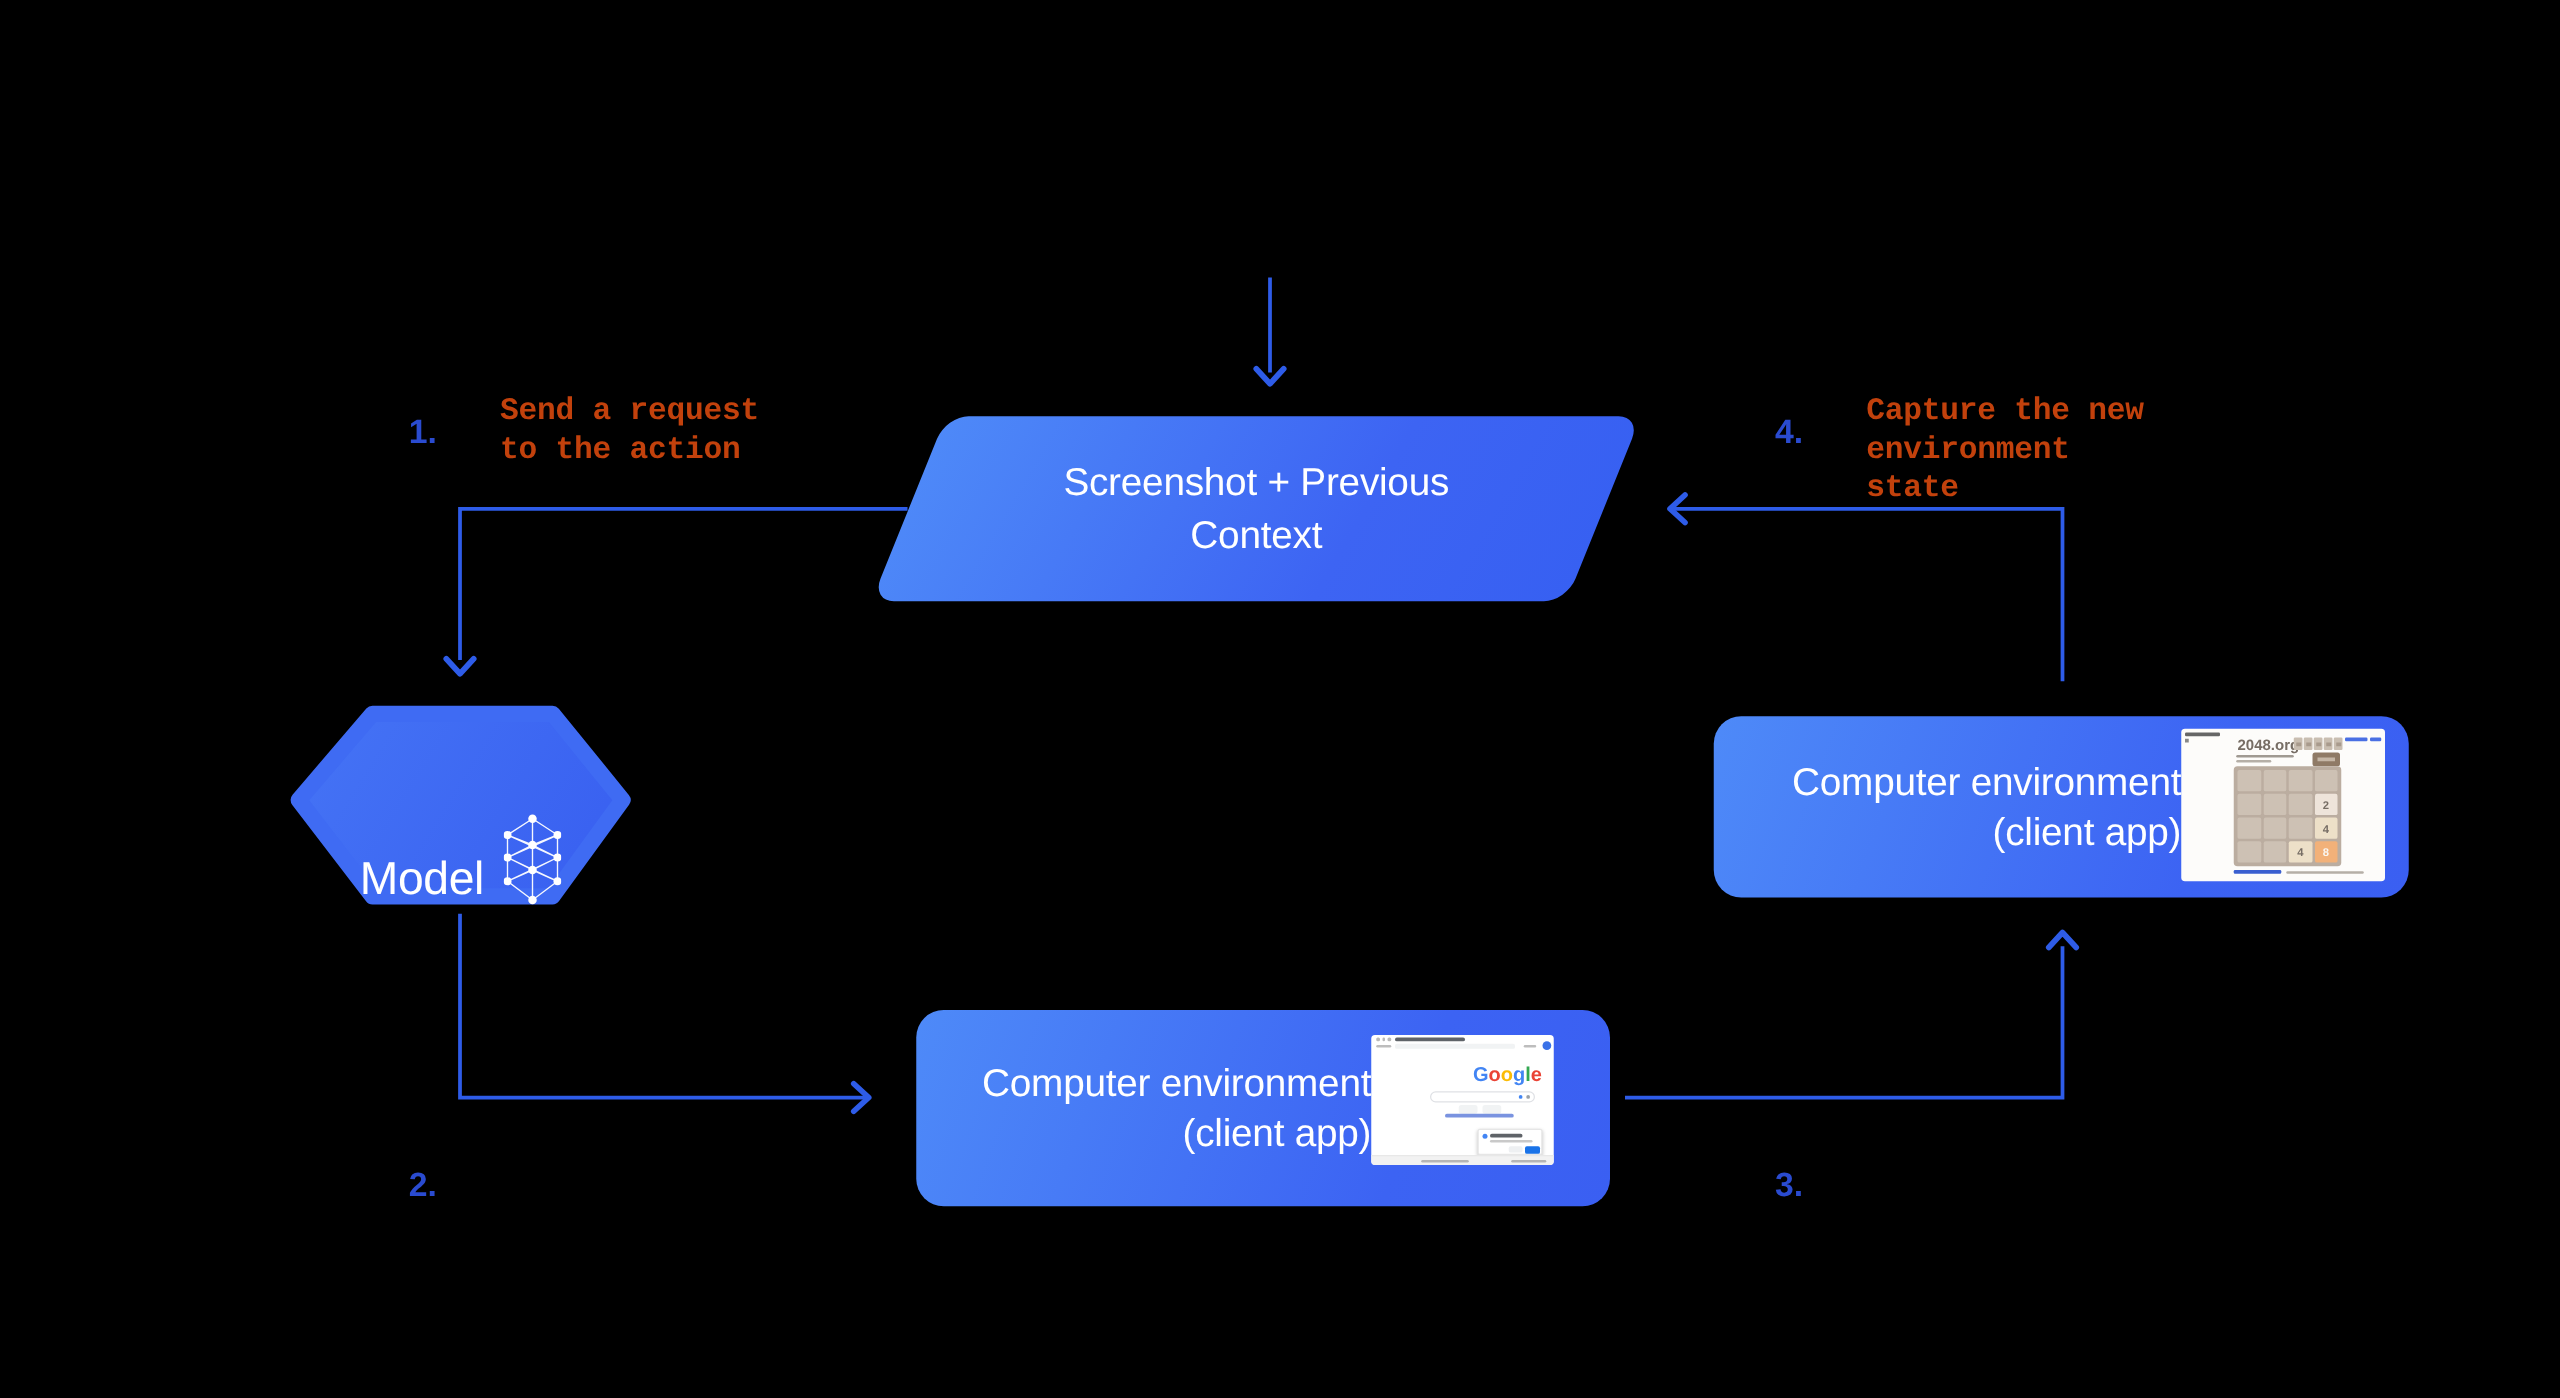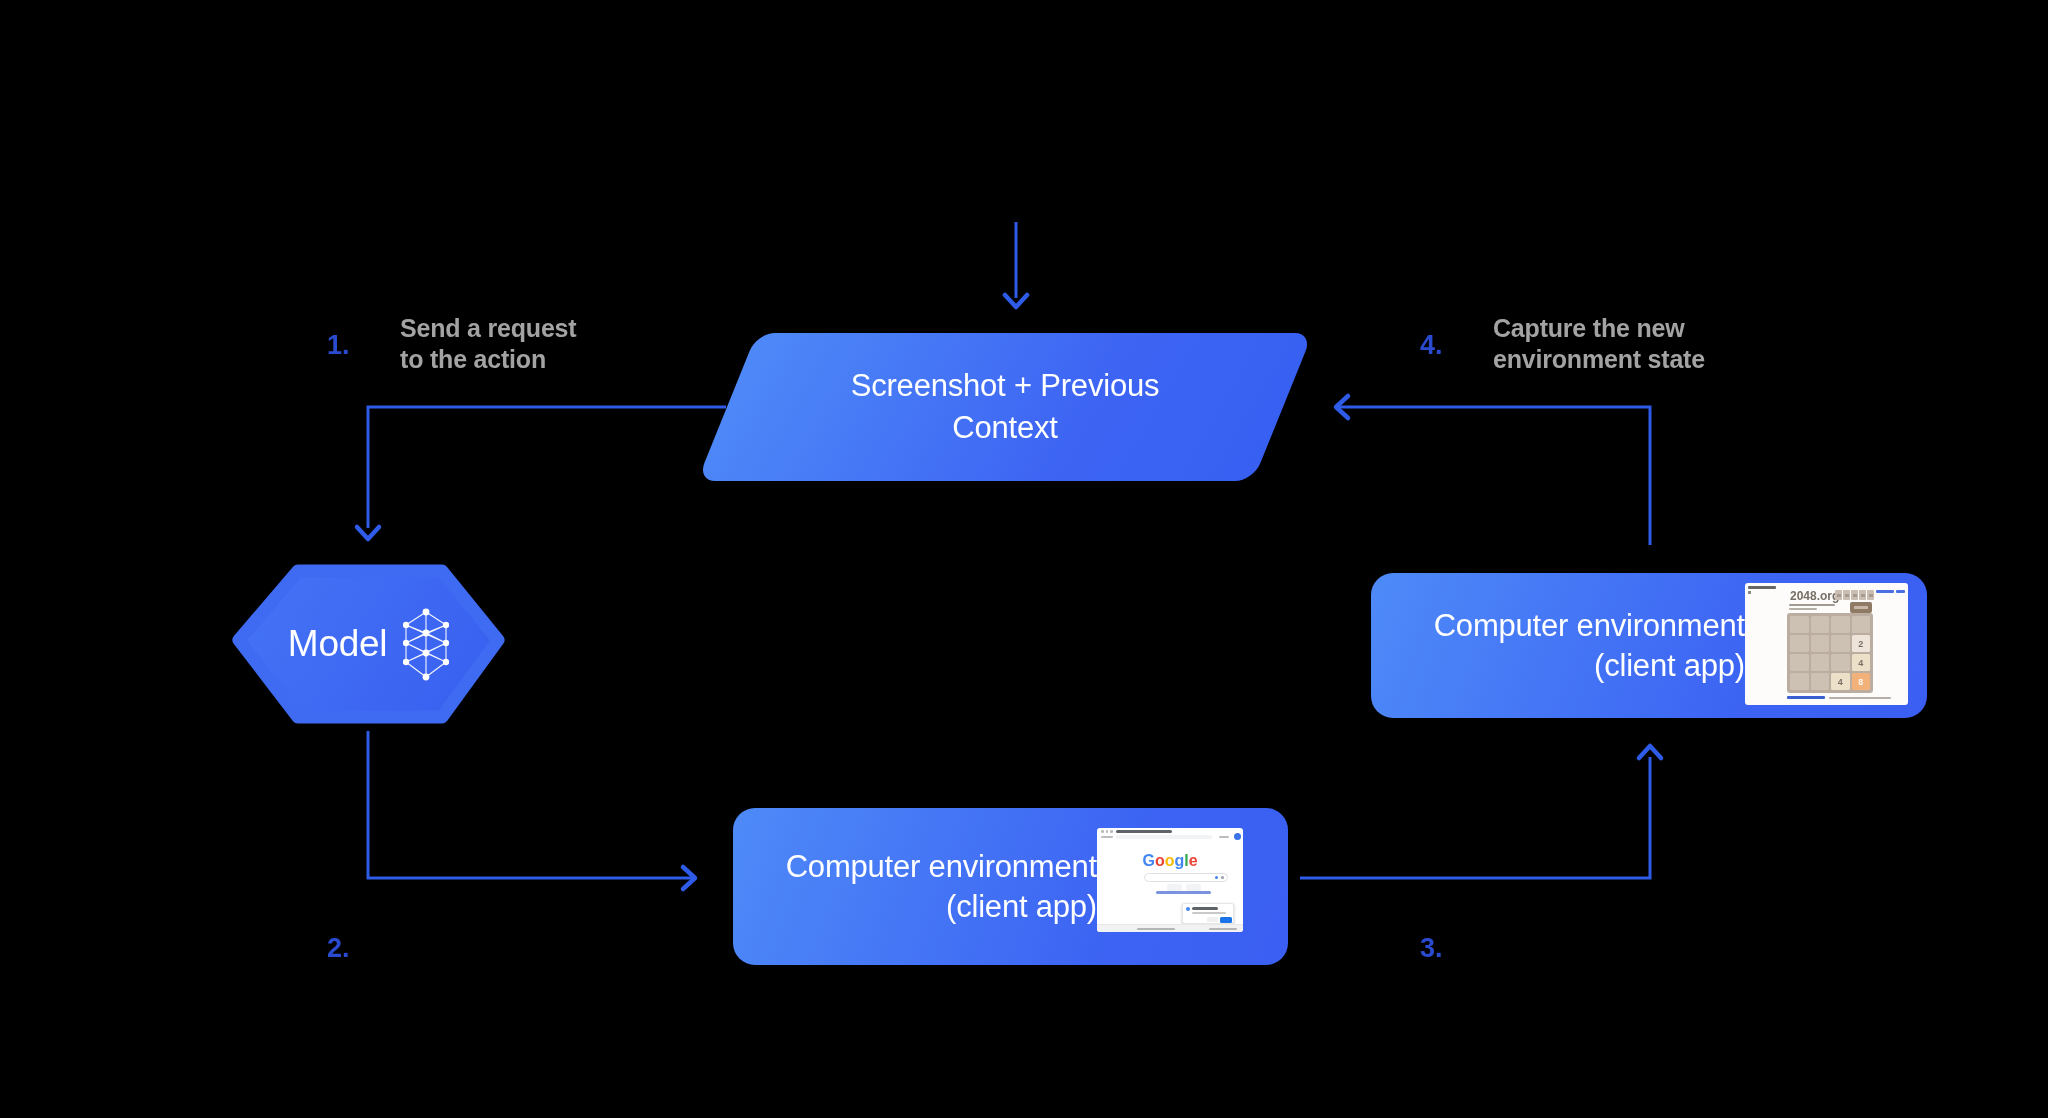--- a/index.html
+++ b/index.html
@@ -18,44 +18,44 @@
   
   .para{left:727px;top:333px;width:556px;height:148px;border-radius:18px;
         transform:skewX(-22deg);
         background:linear-gradient(100deg,#4e89f8 0%,#3d64f3 65%,#3760f2 100%);}
   .para-inner{position:absolute;inset:0;transform:skewX(22deg);
         display:flex;flex-direction:column;align-items:center;justify-content:center;
         color:#fff;font-size:31px;line-height:42px;font-weight:400;letter-spacing:-.2px;text-align:center;}
 
   
   .hexwrap{left:232px;top:564px;width:273px;height:160px;}
-  .hex-content{position:absolute;inset:0;display:flex;align-items:center;justify-content:center;gap:16px;}
+  .hex-content{position:absolute;inset:0;display:flex;align-items:flex-end;justify-content:center;gap:16px;}
   .hex-content .model-label{color:#fff;font-size:37px;font-weight:400;letter-spacing:-.3px;}
 
   
   .envbox{border-radius:22px;background:linear-gradient(110deg,#4e8af8 0%,#3c63f3 70%,#3a5ff2 100%);}
   .envbox .envtext{position:absolute;color:#fff;font-size:31px;line-height:40px;font-weight:400;
         letter-spacing:-.2px;text-align:right;}
   #env-bottom{left:733px;top:808px;width:555px;height:157px;}
   #env-bottom .envtext{left:0;top:39px;width:364px;}
   #env-right{left:1371px;top:573px;width:556px;height:145px;}
   #env-right .envtext{left:0;top:33px;width:374px;}
 
   
   .step{width:300px;height:70px;}
   .step-num{position:absolute;left:0;top:17px;color:#2a4bd0;font-size:27px;font-weight:700;}
-  .step-text{position:absolute;left:73px;top:0;color:#a3a3a3;font-size:25px;line-height:31px;font-weight:700;letter-spacing:-.2px;}
+  .step-text{position:absolute;left:73px;top:0;color:#c2410c;font-size:25px;line-height:31px;font-weight:700;letter-spacing:-.2px;font-family:Liberation Mono, monospace;}
   #step1{left:327px;top:313px;} #step2{left:327px;top:916px;}
   #step3{left:1420px;top:916px;} #step4{left:1420px;top:313px;}
 
   
   .gthumb{left:364px;top:20px;width:146px;height:104px;background:#fff;border-radius:3px;overflow:hidden;}
   .gthumb .bar{position:absolute;border-radius:1.5px;}
   .g-dot{position:absolute;border-radius:50%;}
-  .g-logo{position:absolute;left:0;top:24px;width:146px;text-align:center;font-size:16px;font-weight:700;letter-spacing:0;}
+  .g-logo{position:absolute;left:0;top:24px;width:146px;text-align:center;font-size:16px;font-weight:700;letter-spacing:0;padding-left:36px;}
   .g-search{position:absolute;left:47px;top:45px;width:84px;height:9px;border:1px solid #dfe1e5;border-radius:6px;box-sizing:border-box;}
   .g-btn{position:absolute;top:56px;width:15px;height:7px;background:#f1f3f4;border-radius:2px;}
   .g-dialog{position:absolute;left:85px;top:75px;width:52px;height:21px;background:#fff;border:1px solid #e6e6e6;border-radius:2px;
             box-shadow:0 1px 3px rgba(0,0,0,.2);box-sizing:border-box;}
   .g-footer{position:absolute;left:0;top:96px;width:146px;height:8px;background:#f2f2f2;border-top:1px solid #e8e8e8;box-sizing:border-box;}
 
   
   .zthumb{left:374px;top:10px;width:163px;height:122px;background:#fdfcfa;border-radius:3px;overflow:hidden;}
   .z-title{position:absolute;left:45px;top:6px;font-size:12px;font-weight:700;color:#776e65;}
   .z-score{position:absolute;top:7px;width:7px;height:10px;background:#c9beb1;border-radius:1px;}

